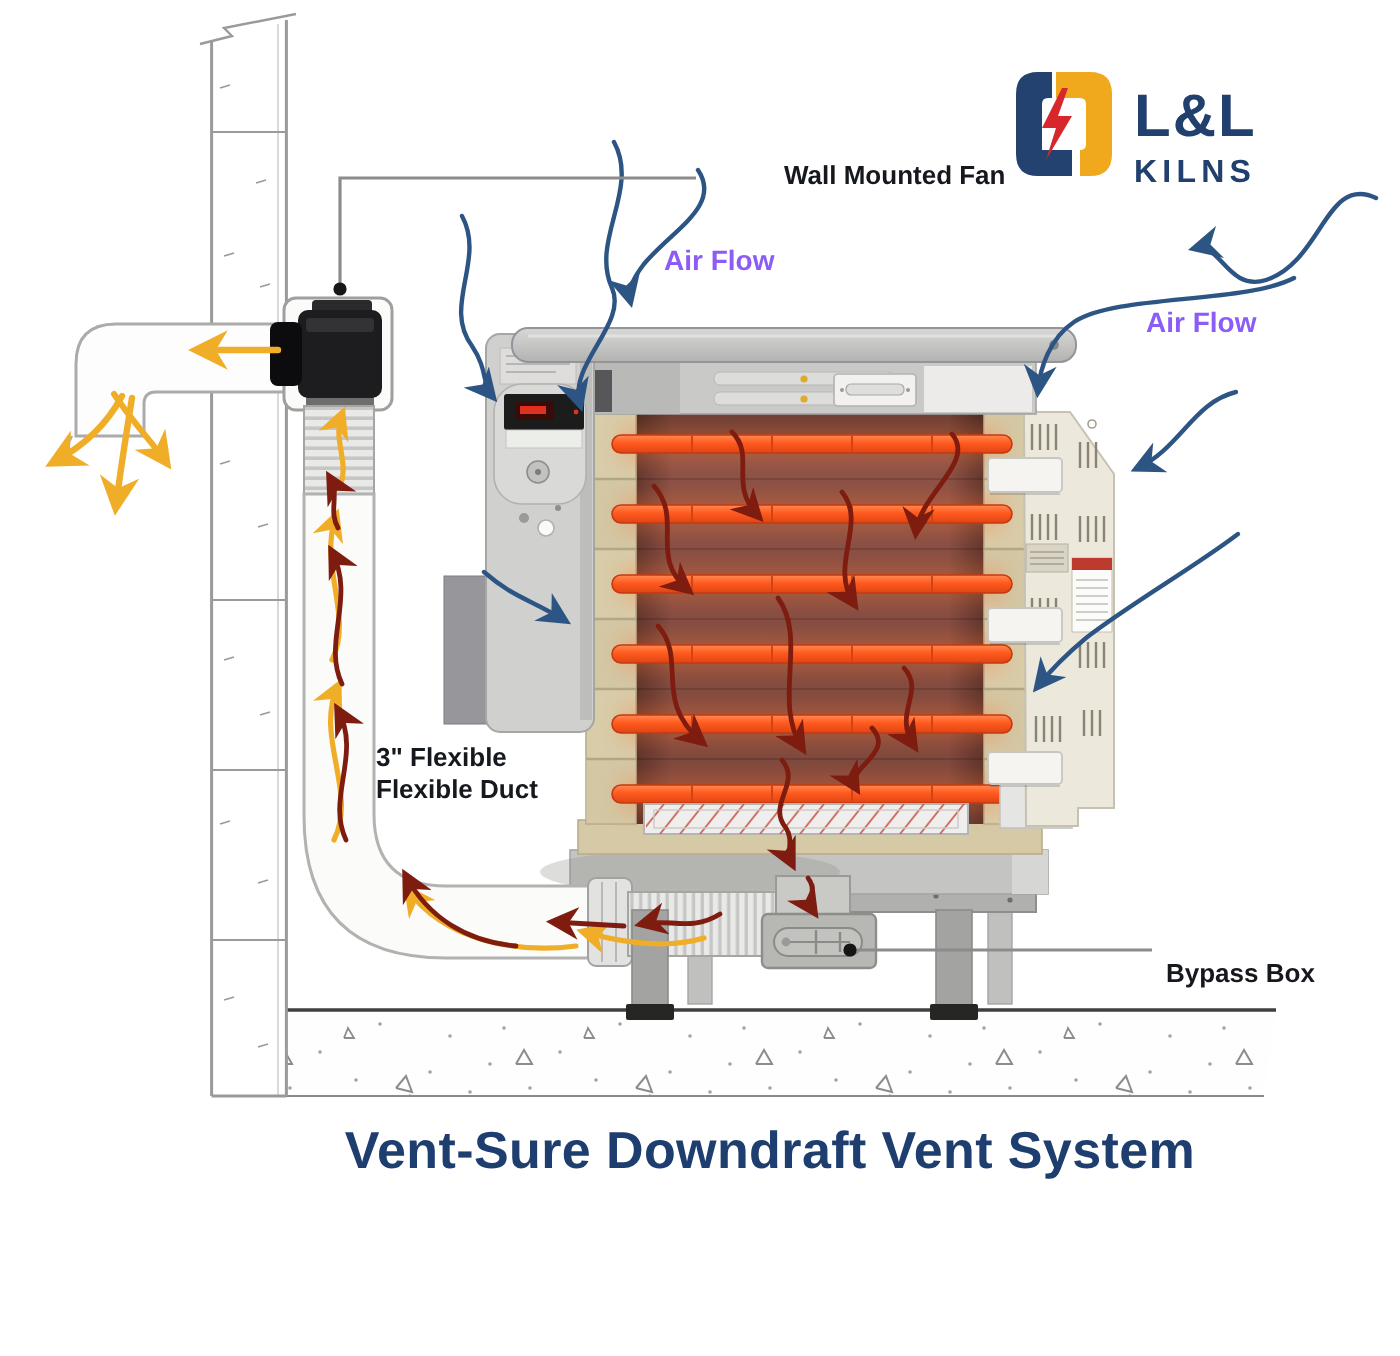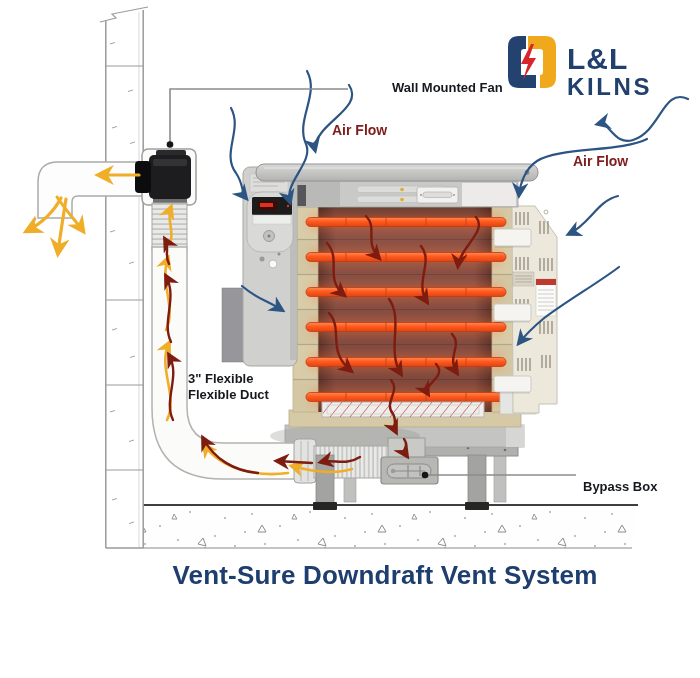--- a/index.html
+++ b/index.html
@@ -1,28 +1,28 @@
 <!DOCTYPE html>
 <html><head>
 <meta charset="utf-8">
 <style>
   html,body{margin:0;padding:0;background:#fff;}
   .canvas{position:relative;width:700px;height:678px;background:#fff;overflow:hidden;
           font-family:"Liberation Sans",sans-serif;}
   .canvas svg{position:absolute;left:0;top:0;}
   .lbl{position:absolute;font-weight:bold;white-space:nowrap;}
   .lbl-dark{color:#15181c;font-size:13px;}
-  .lbl-navy{color:#7f1d1d;font-size:14px;}
+  .lbl-navy{color:#8b5cf6;font-size:14px;}
   .lbl-duct{color:#15181c;font-size:13px;line-height:16px;}
   .title{position:absolute;left:60px;top:560px;width:650px;text-align:center;
          font-size:26px;font-weight:bold;color:#1d3e6e;letter-spacing:.2px;}
   .logo{position:absolute;left:505px;top:28px;width:190px;height:62px;}
   .logo-text{position:absolute;left:62px;top:16px;color:#22406e;}
   .logo-primary{font-size:30px;font-weight:bold;letter-spacing:1px;line-height:30px;}
-  .logo-secondary{font-size:24px;font-weight:bold;letter-spacing:2.6px;line-height:22px;margin-top:2px;}
+  .logo-secondary{font-size:16px;font-weight:bold;letter-spacing:2.6px;line-height:22px;margin-top:2px;}
 </style>
 </head>
 <body>
 
 <div class="canvas">
 
 <svg width="700" height="678" viewBox="0 0 700 678">
   <defs>
     <marker id="mb" viewBox="0 0 10 10" refX="7.5" refY="5" markerWidth="7.5" markerHeight="7.5" orient="auto">
       <path d="M0,0 L10,5 L0,10 L3,5 Z" fill="#2d5584"></path>

